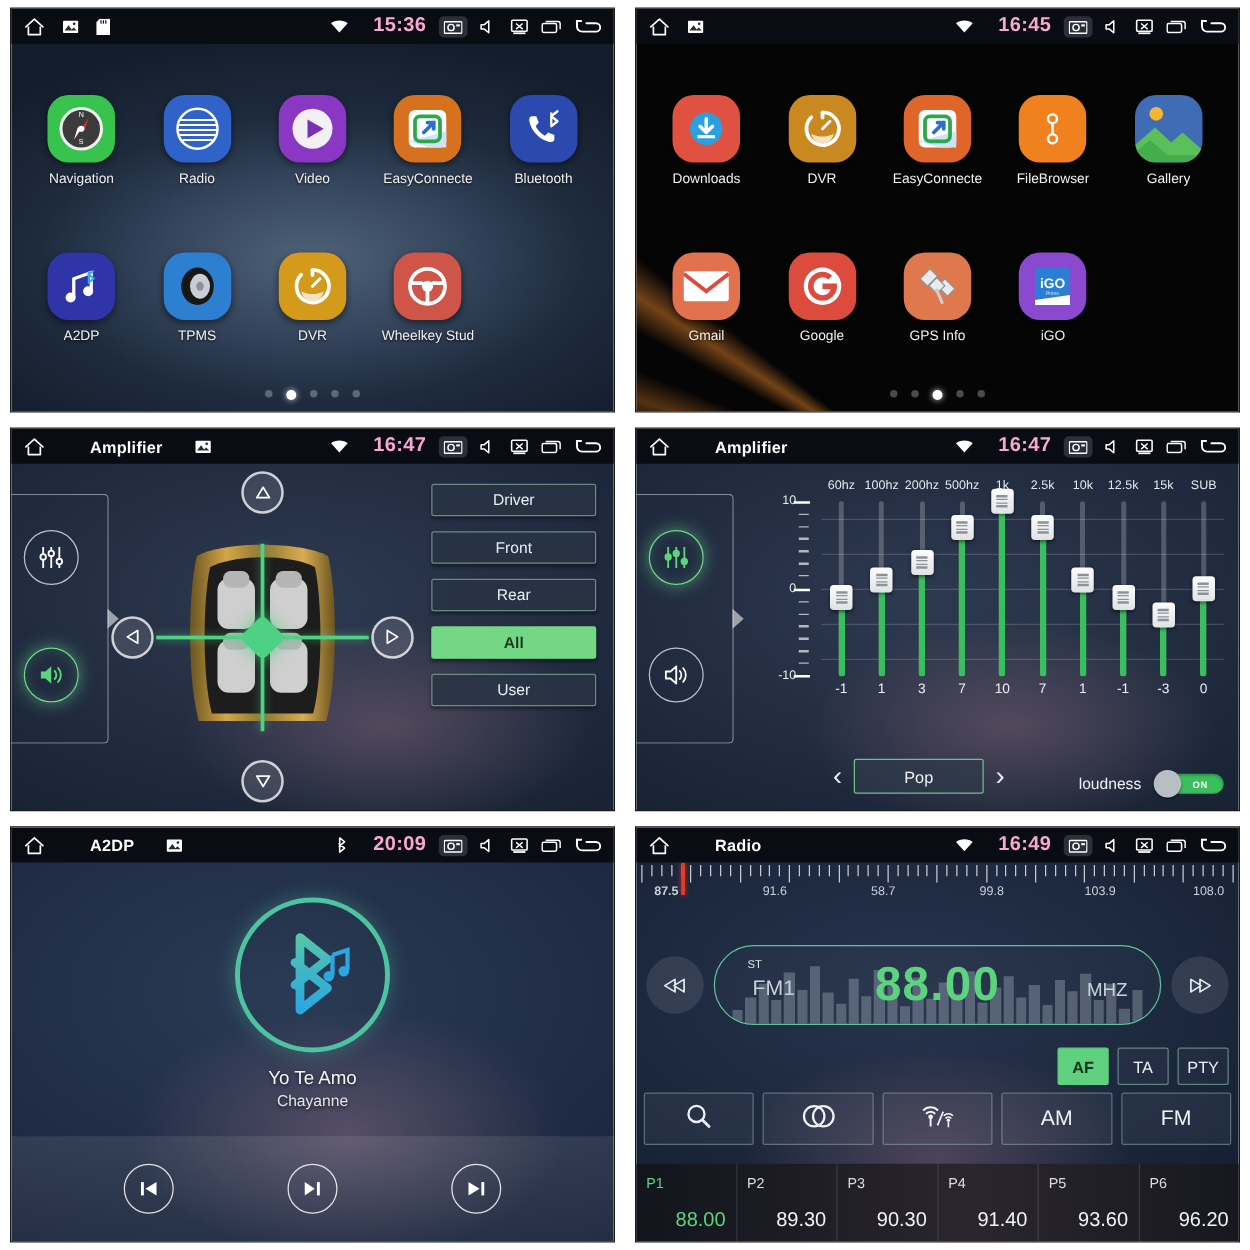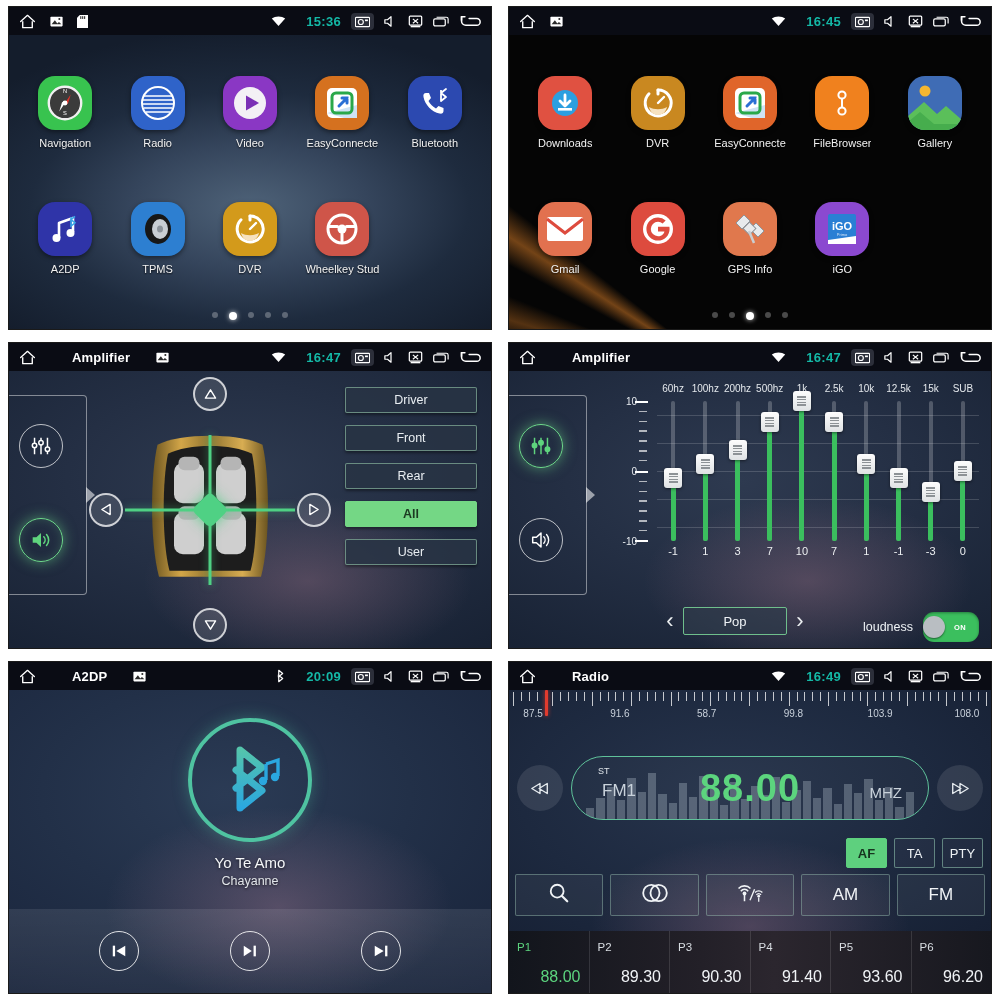--- a/index.html
+++ b/index.html
@@ -26,21 +26,21 @@
   .statusbar {
     position: absolute; top:0; left:0; right:0; height: 28px;
     background: #0a0c14;
     display: flex; align-items: center;
     padding: 0 10px;
     z-index: 20;
   }
   .sb-left { display:flex; align-items:center; gap: 14px; }
   .sb-right { display:flex; align-items:center; gap: 10px; margin-left:auto; }
   .sb-title { color:#fff; font-size: 13px; font-weight: bold; margin-left: 22px; letter-spacing:.2px;}
-  .sb-time { color:#14b8a6; font-size: 13px; font-weight:bold; letter-spacing:.3px;margin-left:10px;}
+  .sb-time { color:#f9a8d4; font-size: 16px; font-weight:bold; letter-spacing:.3px;margin-left:10px;}
   .ico { display:inline-block; line-height:0; }
   .ico svg { display:block; }
   .sb-shot {
     background:#2c2f3a; border-radius:4px; padding:3px 4px 2px 4px;
     display:flex; align-items:center; justify-content:center;
   }
 
   
   .home-bg-blue {
     position:absolute; inset:0;
@@ -164,21 +164,21 @@
   .eq-axis .alab { position:absolute; right:18px; color:#e6eaee; font-size:10px; transform:translateY(-50%); }
   .eq-footer { position:absolute; left:56px; right:4px; bottom:8px; height:30px; display:flex; align-items:center; }
   .preset-arrow { color:#eceff1; font-size:22px; width:26px; text-align:center; line-height:1; }
   .preset-box {
     width:104px; height:28px; border:1px solid #6fbf8c; background:rgba(45,58,74,.7);
     color:#eef2f5; font-size:13px; display:flex;align-items:center;justify-content:center; border-radius:2px;
   }
   .loud-wrap { margin-left:auto; display:flex; align-items:center; gap:10px;margin-top:12px; }
   .loud-label { color:#eef2f5; font-size:12.5px; }
   .toggle {
-    width:56px; height:30px; border-radius:11px; background:#3bbf5e;
+    width:56px; height:16px; border-radius:11px; background:#3bbf5e;
     display:flex; align-items:center; position:relative;
     box-shadow: inset 0 1px 3px rgba(0,0,0,.35);
   }
   .toggle .nub { width:22px;height:22px;border-radius:50%;background:#b9bec2; box-shadow:0 1px 2px rgba(0,0,0,.5); }
   .toggle .on-t { color:#fff; font-size:7.5px; font-weight:bold; margin-left:9px; letter-spacing:.5px;}
 
   
   .bt-bg {
     position:absolute; inset:0;
     background:
@@ -1240,21 +1240,21 @@
             <i></i>
             <i class="maj"></i>
             <i></i>
             <i></i>
             <i></i>
             <i></i>
             <i class="maj"></i>
           </div>
         <div class="freq-needle" style="left:7.5%"></div>
         <div class="scale-nums" id="radio-nums">
-            <span style="left: 5%;">87.5</span>
+            <span style="left: 5%; font-weight: bold;">87.5</span>
             <span style="left: 23%;">91.6</span>
             <span style="left: 41%;">58.7</span>
             <span style="left: 59%;">99.8</span>
             <span style="left: 77%;">103.9</span>
             <span style="left: 95%;">108.0</span>
           </div>
       </div>
 
       <div class="radio-mid">
         <div class="seek-btn">

